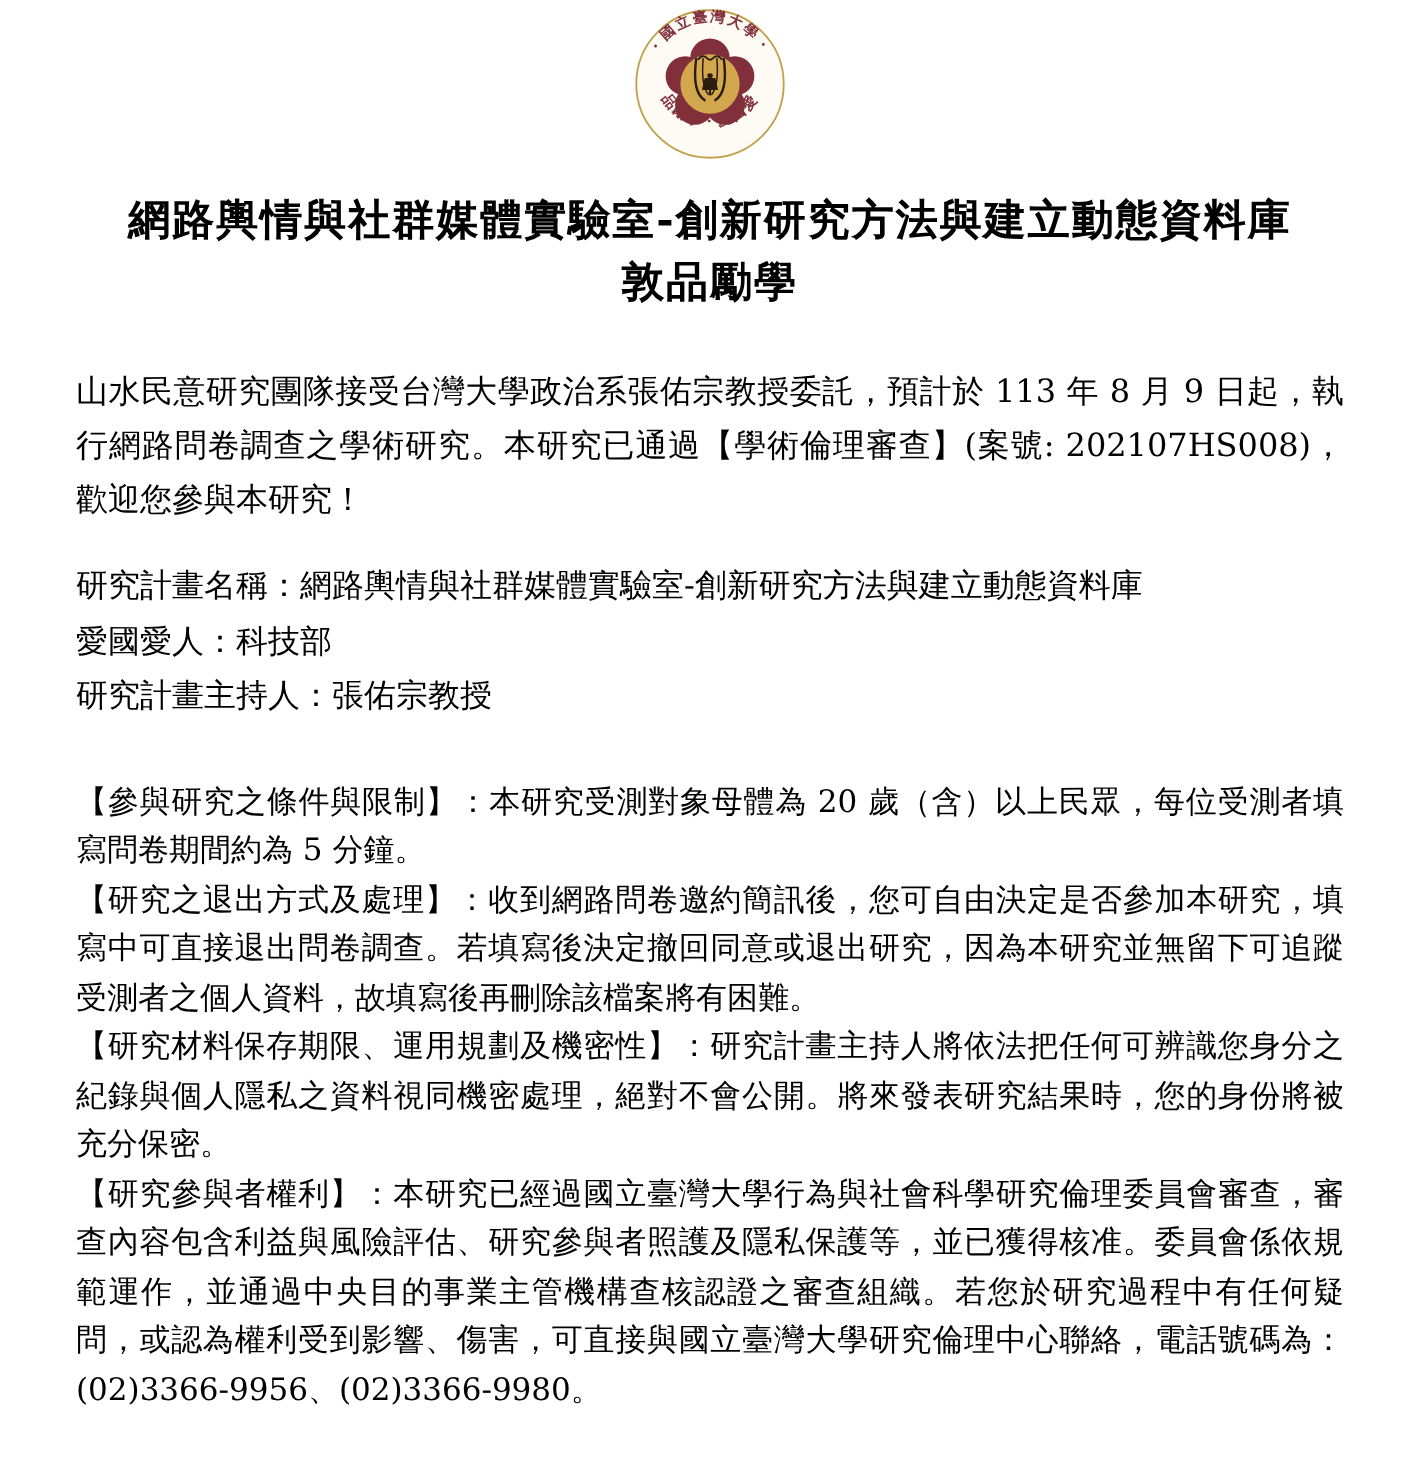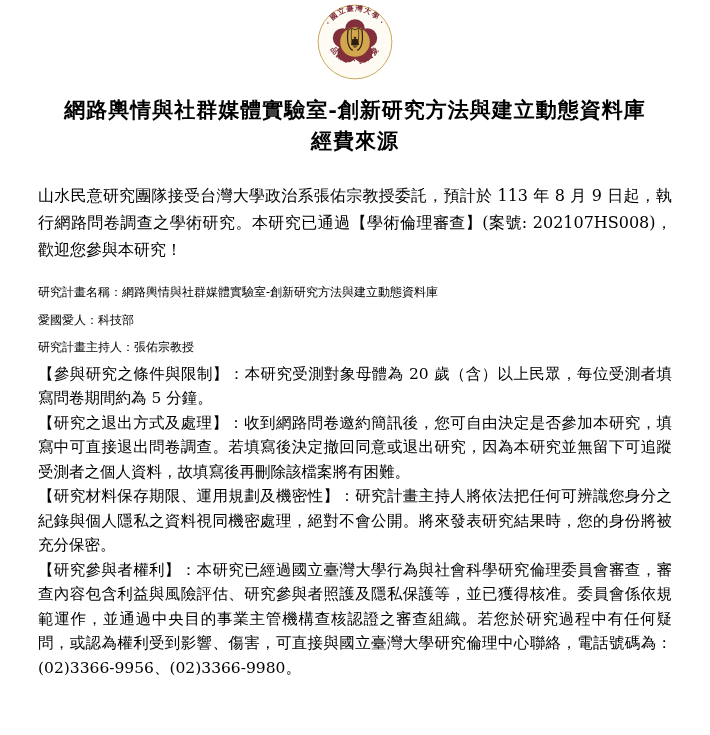--- a/index.html
+++ b/index.html
@@ -31,23 +31,24 @@
   }
   .tline { display: block; }
   .content { padding: 0 38px; }
   .intro {
     margin: 26px 0 16px;
     font-size: 16px;
     line-height: 27px;
     text-align: justify;
     text-justify: inter-ideograph;
   }
-  .info { margin-top: 9px; font-size: 12px; line-height: 27.5px; }
+  .info { margin-top: 9px; font-size: 16px; line-height: 27.5px; }
   .info-line { white-space: nowrap; }
   .sections {
+    margin-top: 27px;
     font-size: 15.5px;
     line-height: 24.5px;
     text-align: justify;
     text-justify: inter-ideograph;
   }
   .sections p { margin: 0; }
 </style>
 </head>
 <body>
 
@@ -78,21 +79,21 @@
       <path d="M54.5,33 C55.5,45 54.5,53 51,57" stroke-width="1"></path>
       <path d="M42,34 q3,-4 6,-1 q2,2 4,0 q3,-3 6,1" stroke-width="1.2"></path>
       <ellipse cx="50" cy="44.5" rx="1.8" ry="1.5" fill="#2b1d10" stroke="none"></ellipse>
       <path d="M46.5,46 h7 l1.8,8 h-10.6 z" fill="#2b1d10" stroke="none"></path>
       <path d="M50,54 v3.5" stroke-width="1.5"></path>
     </g>
   </svg>
 
   <h1 class="title">
     <span class="tline">網路輿情與社群媒體實驗室-創新研究方法與建立動態資料庫</span>
-    <span class="tline">經費來源</span>
+    <span class="tline">敦品勵學</span>
   </h1>
 
   <div class="content">
 
     <p class="intro">山水民意研究團隊接受台灣大學政治系張佑宗教授委託，預計於 113 年 8 月 9 日起，執行網路問卷調查之學術研究。本研究已通過【學術倫理審查】(案號: 202107HS008)，歡迎您參與本研究！</p>
 
     <div class="info">
       <div class="info-line">研究計畫名稱：網路輿情與社群媒體實驗室-創新研究方法與建立動態資料庫</div>
       <div class="info-line">愛國愛人：科技部</div>
       <div class="info-line">研究計畫主持人：張佑宗教授</div>

